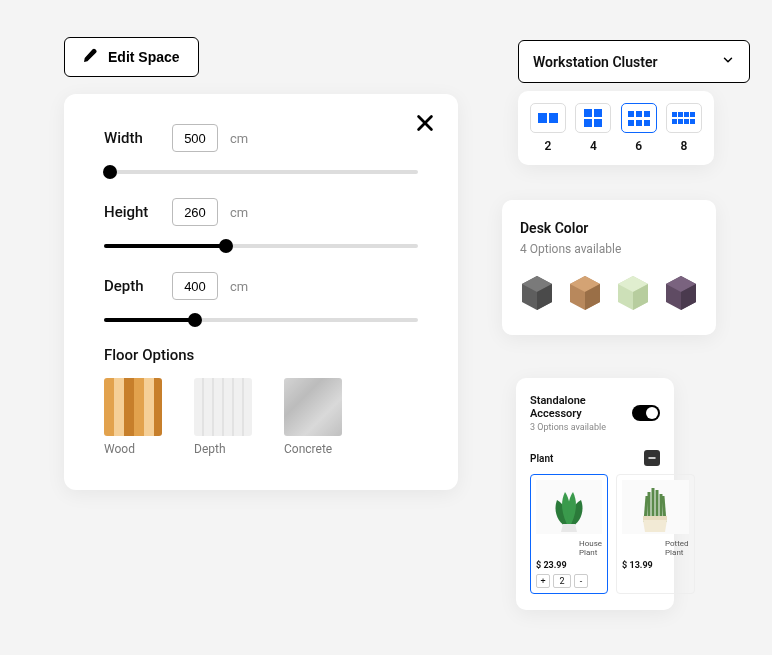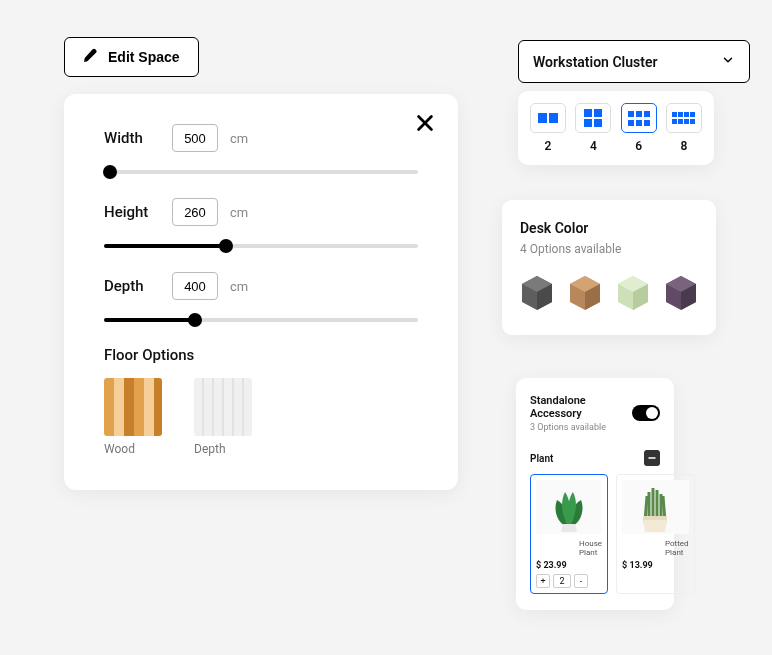--- a/index.html
+++ b/index.html
@@ -266,20 +266,24 @@
   <div class="floor-title">Floor Options</div>
   <div class="floor-opts">
     <div class="floor-opt">
       <div class="swatch" style="background:repeating-linear-gradient(90deg,#e2a24d 0 10px,#f5cf97 10px 20px,#c77f2b 20px 30px)"></div>
       <div class="floor-name">Wood</div>
     </div>
     <div class="floor-opt">
       <div class="swatch" style="background:repeating-linear-gradient(90deg,#f0f0f0 0 8px,#e2e2e2 8px 10px)"></div>
       <div class="floor-name">Depth</div>
     </div>
+    <div class="floor-opt">
+      <div class="swatch" style="background:linear-gradient(135deg,#d4d4d4,#bcbcbc,#d9d9d9,#c0c0c0)"></div>
+      <div class="floor-name">Concrete</div>
+    </div>
   </div>
 </div>
 
 <div class="cluster-select">
   <span>Workstation Cluster</span>
   <span>
     <svg width="14" height="14" viewBox="0 0 24 24">
         <path d="M6 9l6 6 6-6" stroke="#000" stroke-width="2.5" fill="none" stroke-linecap="round" stroke-linejoin="round"></path>
       </svg>
   </span>

